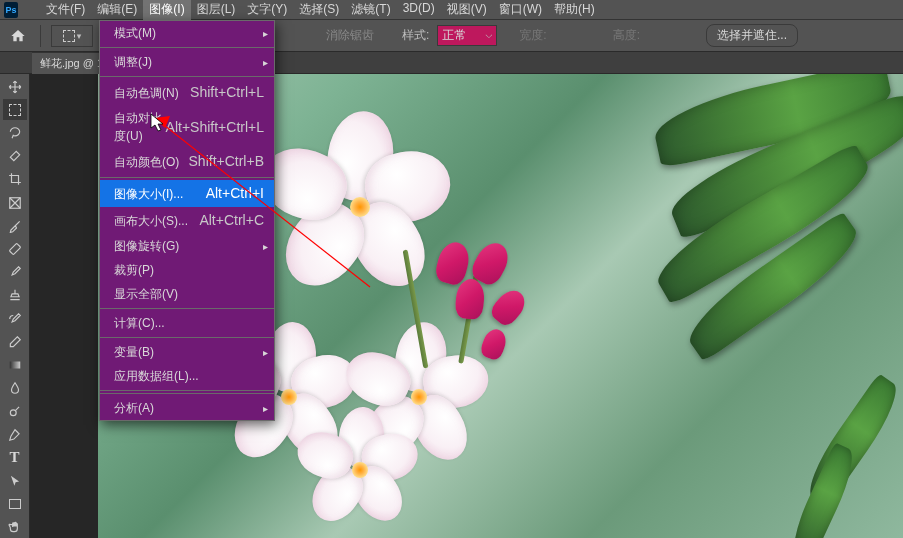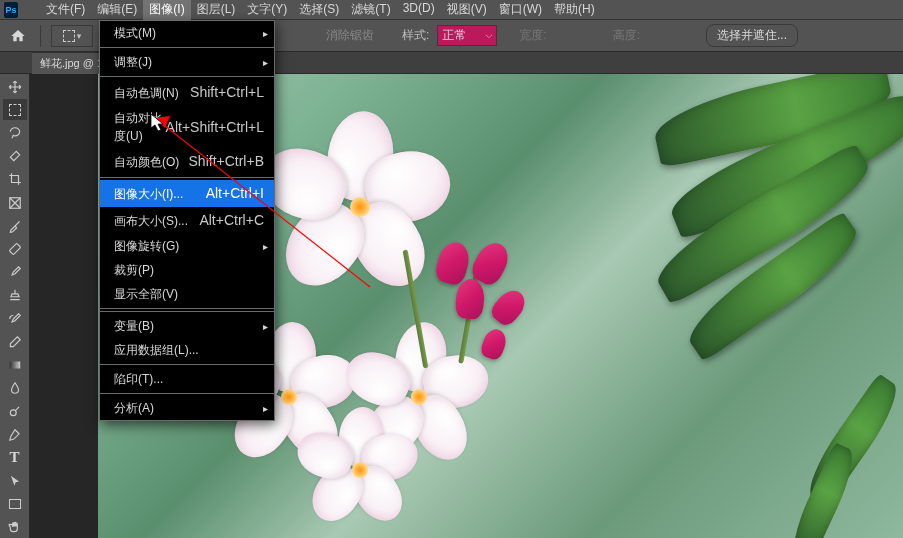--- a/index.html
+++ b/index.html
@@ -36,21 +36,21 @@
     .l4 { width: 200px; height: 45px; top: 190px; right: 30px; transform: rotate(-35deg); box-shadow: inset 0 0 15px rgba(0,0,0,0.3), 0 3px 6px rgba(0,0,0,0.4);}
     .l5 { width: 140px; height: 35px; bottom: 80px; right: -20px; transform: rotate(-55deg); box-shadow: inset 0 0 10px rgba(0,0,0,0.3);}
     .l6 { width: 120px; height: 30px; bottom: 20px; right: 20px; transform: rotate(-65deg); box-shadow: inset 0 0 10px rgba(0,0,0,0.3);}
     
     .flower-cluster { position: absolute; }
     .petal { position: absolute; background: radial-gradient(ellipse at 30% 60%, #fff 0%, #f9f0f5 55%, #f0d8e5 80%, #e5b8d0 100%); border-radius: 55% 55% 48% 48%; box-shadow: 0 2px 4px rgba(0,0,0,0.15), inset 0 -4px 8px rgba(200,150,180,0.25); }
     .center-dot { position: absolute; width: 16px; height: 16px; background: radial-gradient(circle, #ff9500 0%, #ffb347 35%, #ffdd88 70%, transparent 100%); border-radius: 50%; }
     .bud { position: absolute; background: linear-gradient(135deg, #e53980 0%, #d01868 50%, #a8115a 100%); border-radius: 50% 50% 35% 35%; box-shadow: 0 2px 4px rgba(0,0,0,0.3); }
     .stem { position: absolute; background: linear-gradient(90deg, #5a7a3a, #7a9a4a); border-radius: 3px; }
 
-    .dropdown { position: absolute; top: 20px; left: 99px; width: 176px; background: #000000; border: 1px solid #6a6a6a; box-shadow: 2px 4px 12px rgba(0,0,0,0.6); font-size: 12px; color: #d8d8d8; z-index: 100; }
+    .dropdown { position: absolute; top: 20px; left: 99px; width: 176px; background: #701a75; border: 1px solid #6a6a6a; box-shadow: 2px 4px 12px rgba(0,0,0,0.6); font-size: 12px; color: #d8d8d8; z-index: 100; }
     .dd-item { display: flex; justify-content: space-between; align-items: center; padding: 3px 10px 3px 14px; cursor: pointer; line-height: 1.5; }
     .dd-item.highlighted { background: #1473e6; color: #fff; }
     .dd-item.has-sub::after { content: '▸'; position: absolute; right: 6px; font-size: 10px; }
     .dd-item { position: relative; }
     .dd-sep { height: 1px; background: #6a6a6a; margin: 2px 0; }
     .shortcut { color: #c8c8c8; font-size: 14px; }
     .dd-item.highlighted .shortcut { color: #fff; }
     
     .arrow-svg { position: absolute; top: 112px; left: 155px; width: 220px; height: 178px; z-index: 200; pointer-events: none; }
     .cursor-ptr { position: absolute; top: 113px; left: 150px; z-index: 300; pointer-events: none; }
@@ -304,31 +304,31 @@
     <div class="dd-item has-sub">
       <span>图像旋转(G)</span>
     </div>
     <div class="dd-item">
       <span>裁剪(P)</span>
     </div>
     <div class="dd-item">
       <span>显示全部(V)</span>
     </div>
     <div class="dd-sep"></div>
+    <div class="dd-item">
+      <span>计算(C)...</span>
+    </div>
     <div class="dd-sep"></div>
     <div class="dd-item has-sub">
       <span>变量(B)</span>
     </div>
     <div class="dd-item">
       <span>应用数据组(L)...</span>
     </div>
     <div class="dd-sep"></div>
-    <div class="dd-item">
-      <span>陷印(T)...</span>
-    </div>
     <div class="dd-sep"></div>
     <div class="dd-item has-sub">
       <span>分析(A)</span>
     </div>
   </div>
 
 <svg class="arrow-svg" viewBox="0 0 220 178">
   <line x1="0" y1="6" x2="215" y2="175" stroke="#ff0000" stroke-width="1.2"></line>
   <polygon points="0,6 15,4 10,16" fill="#ff0000"></polygon>
 </svg>

